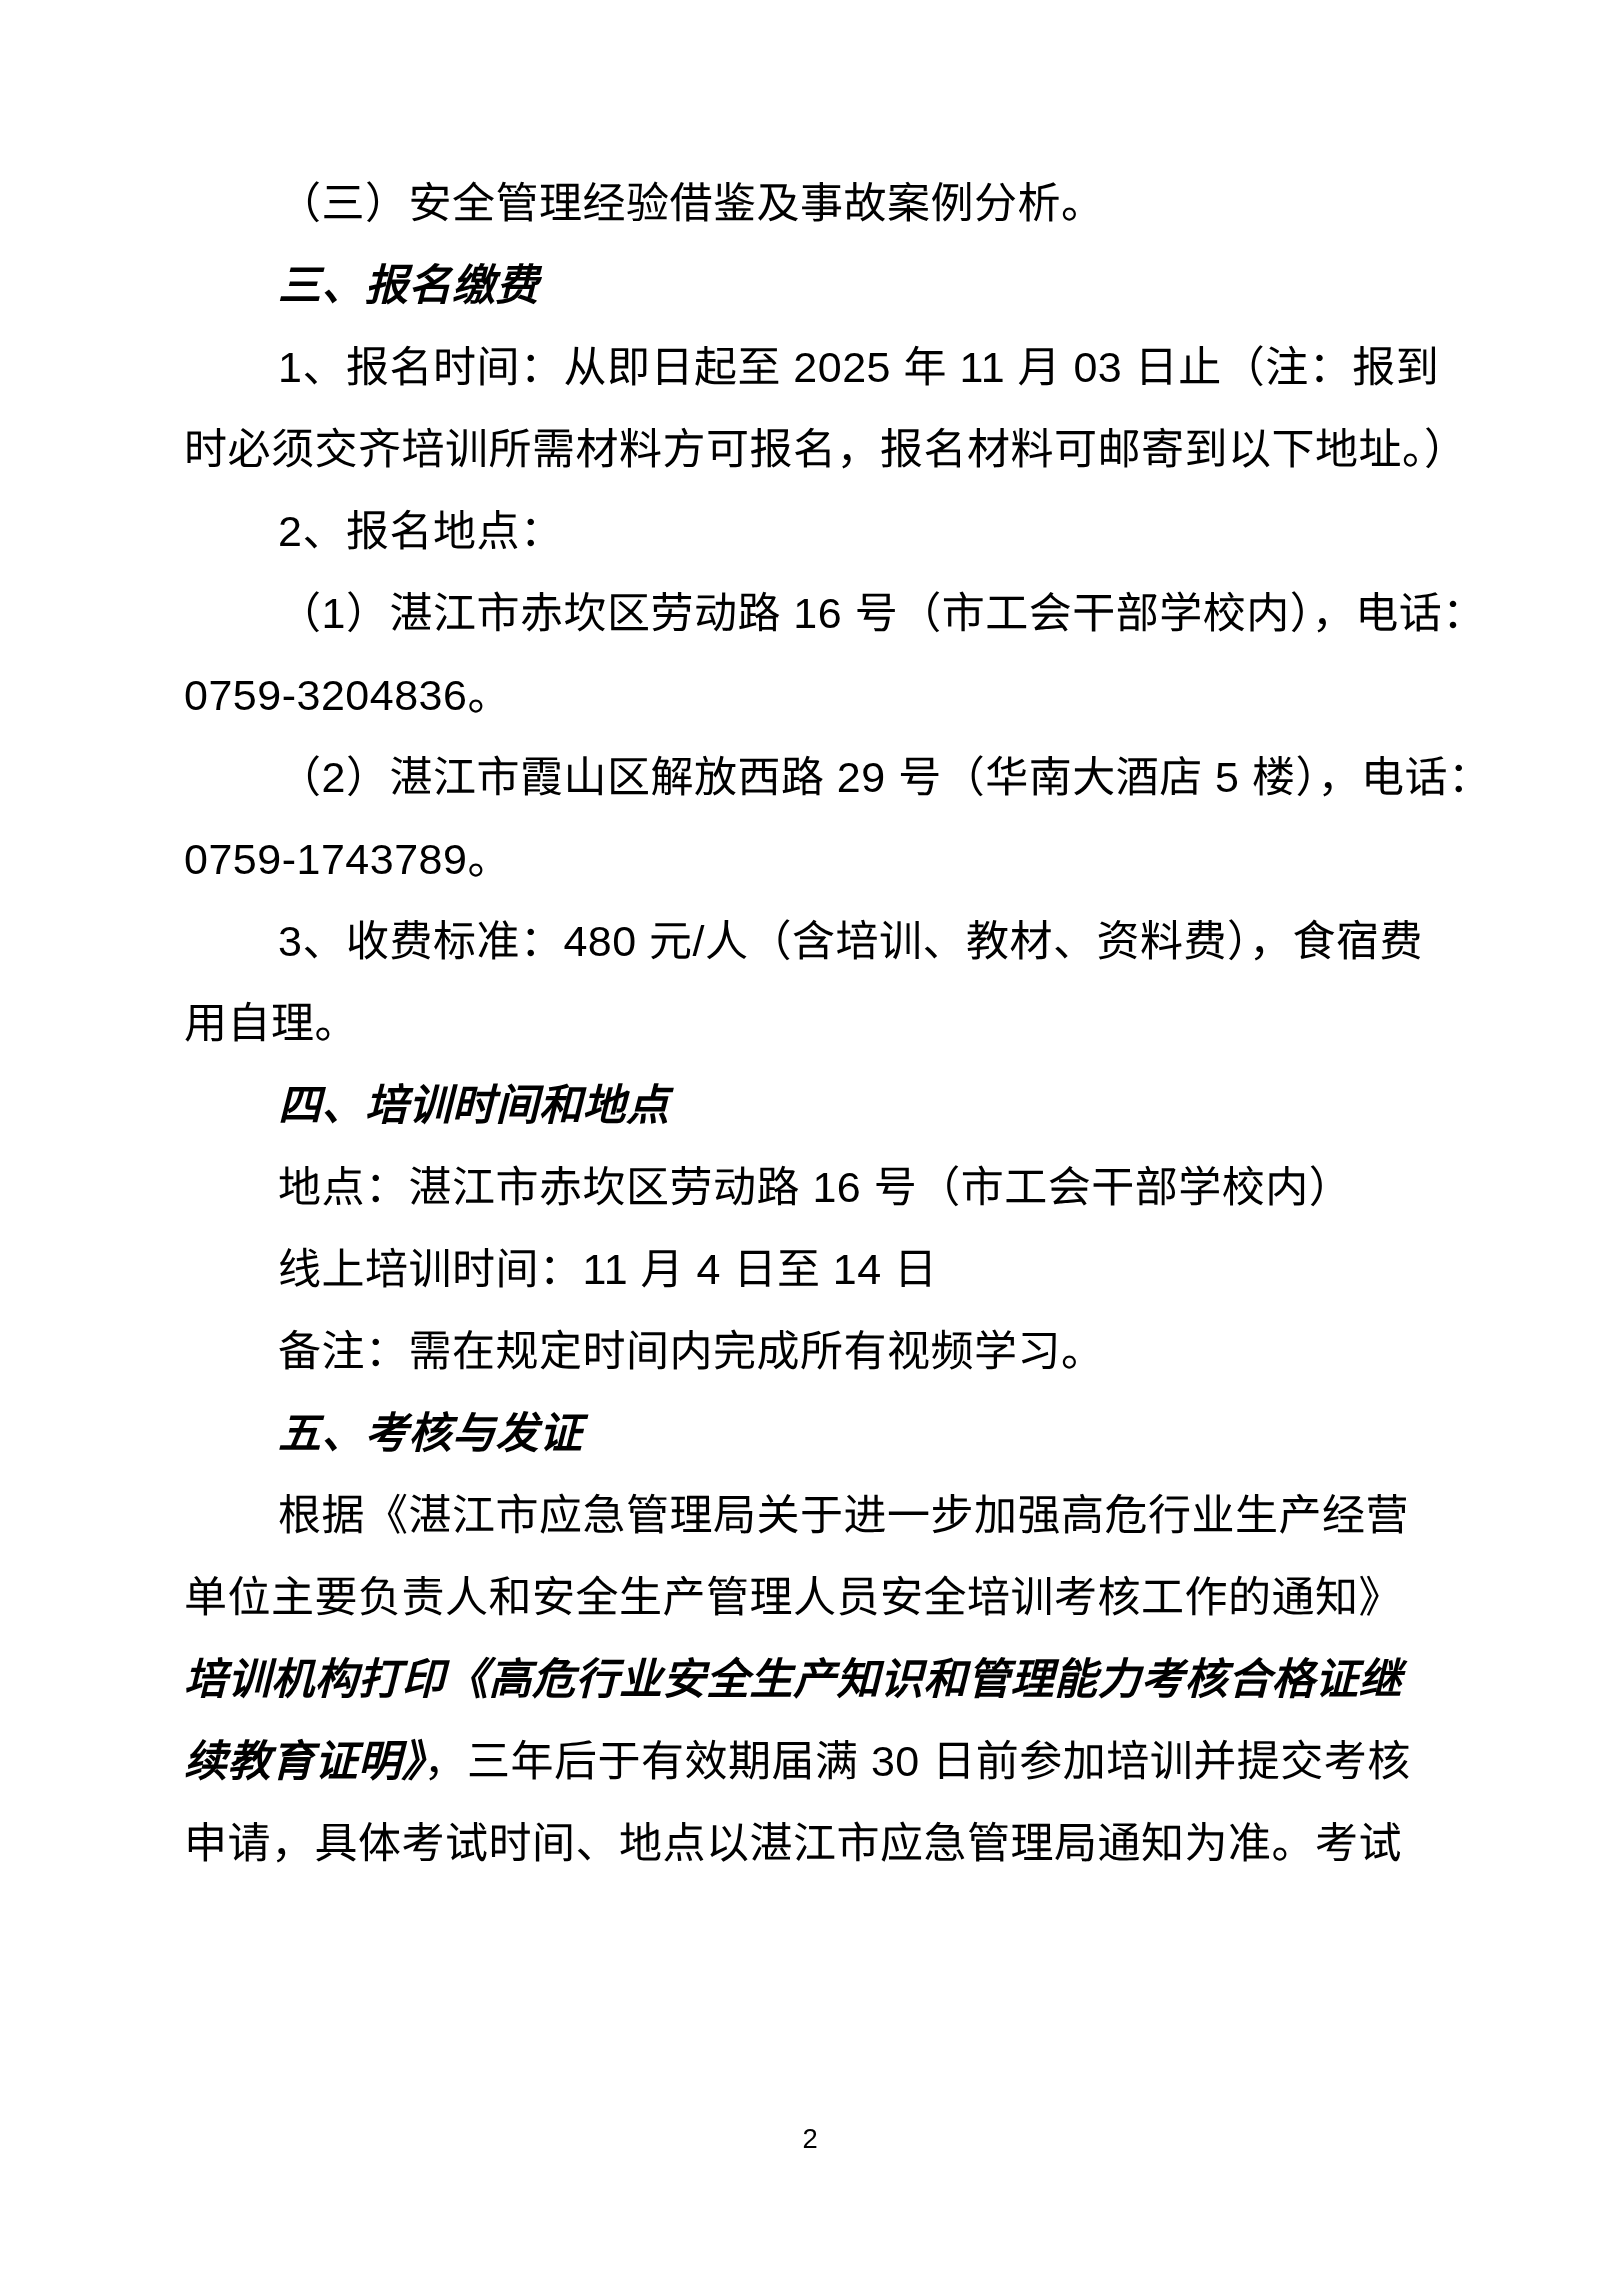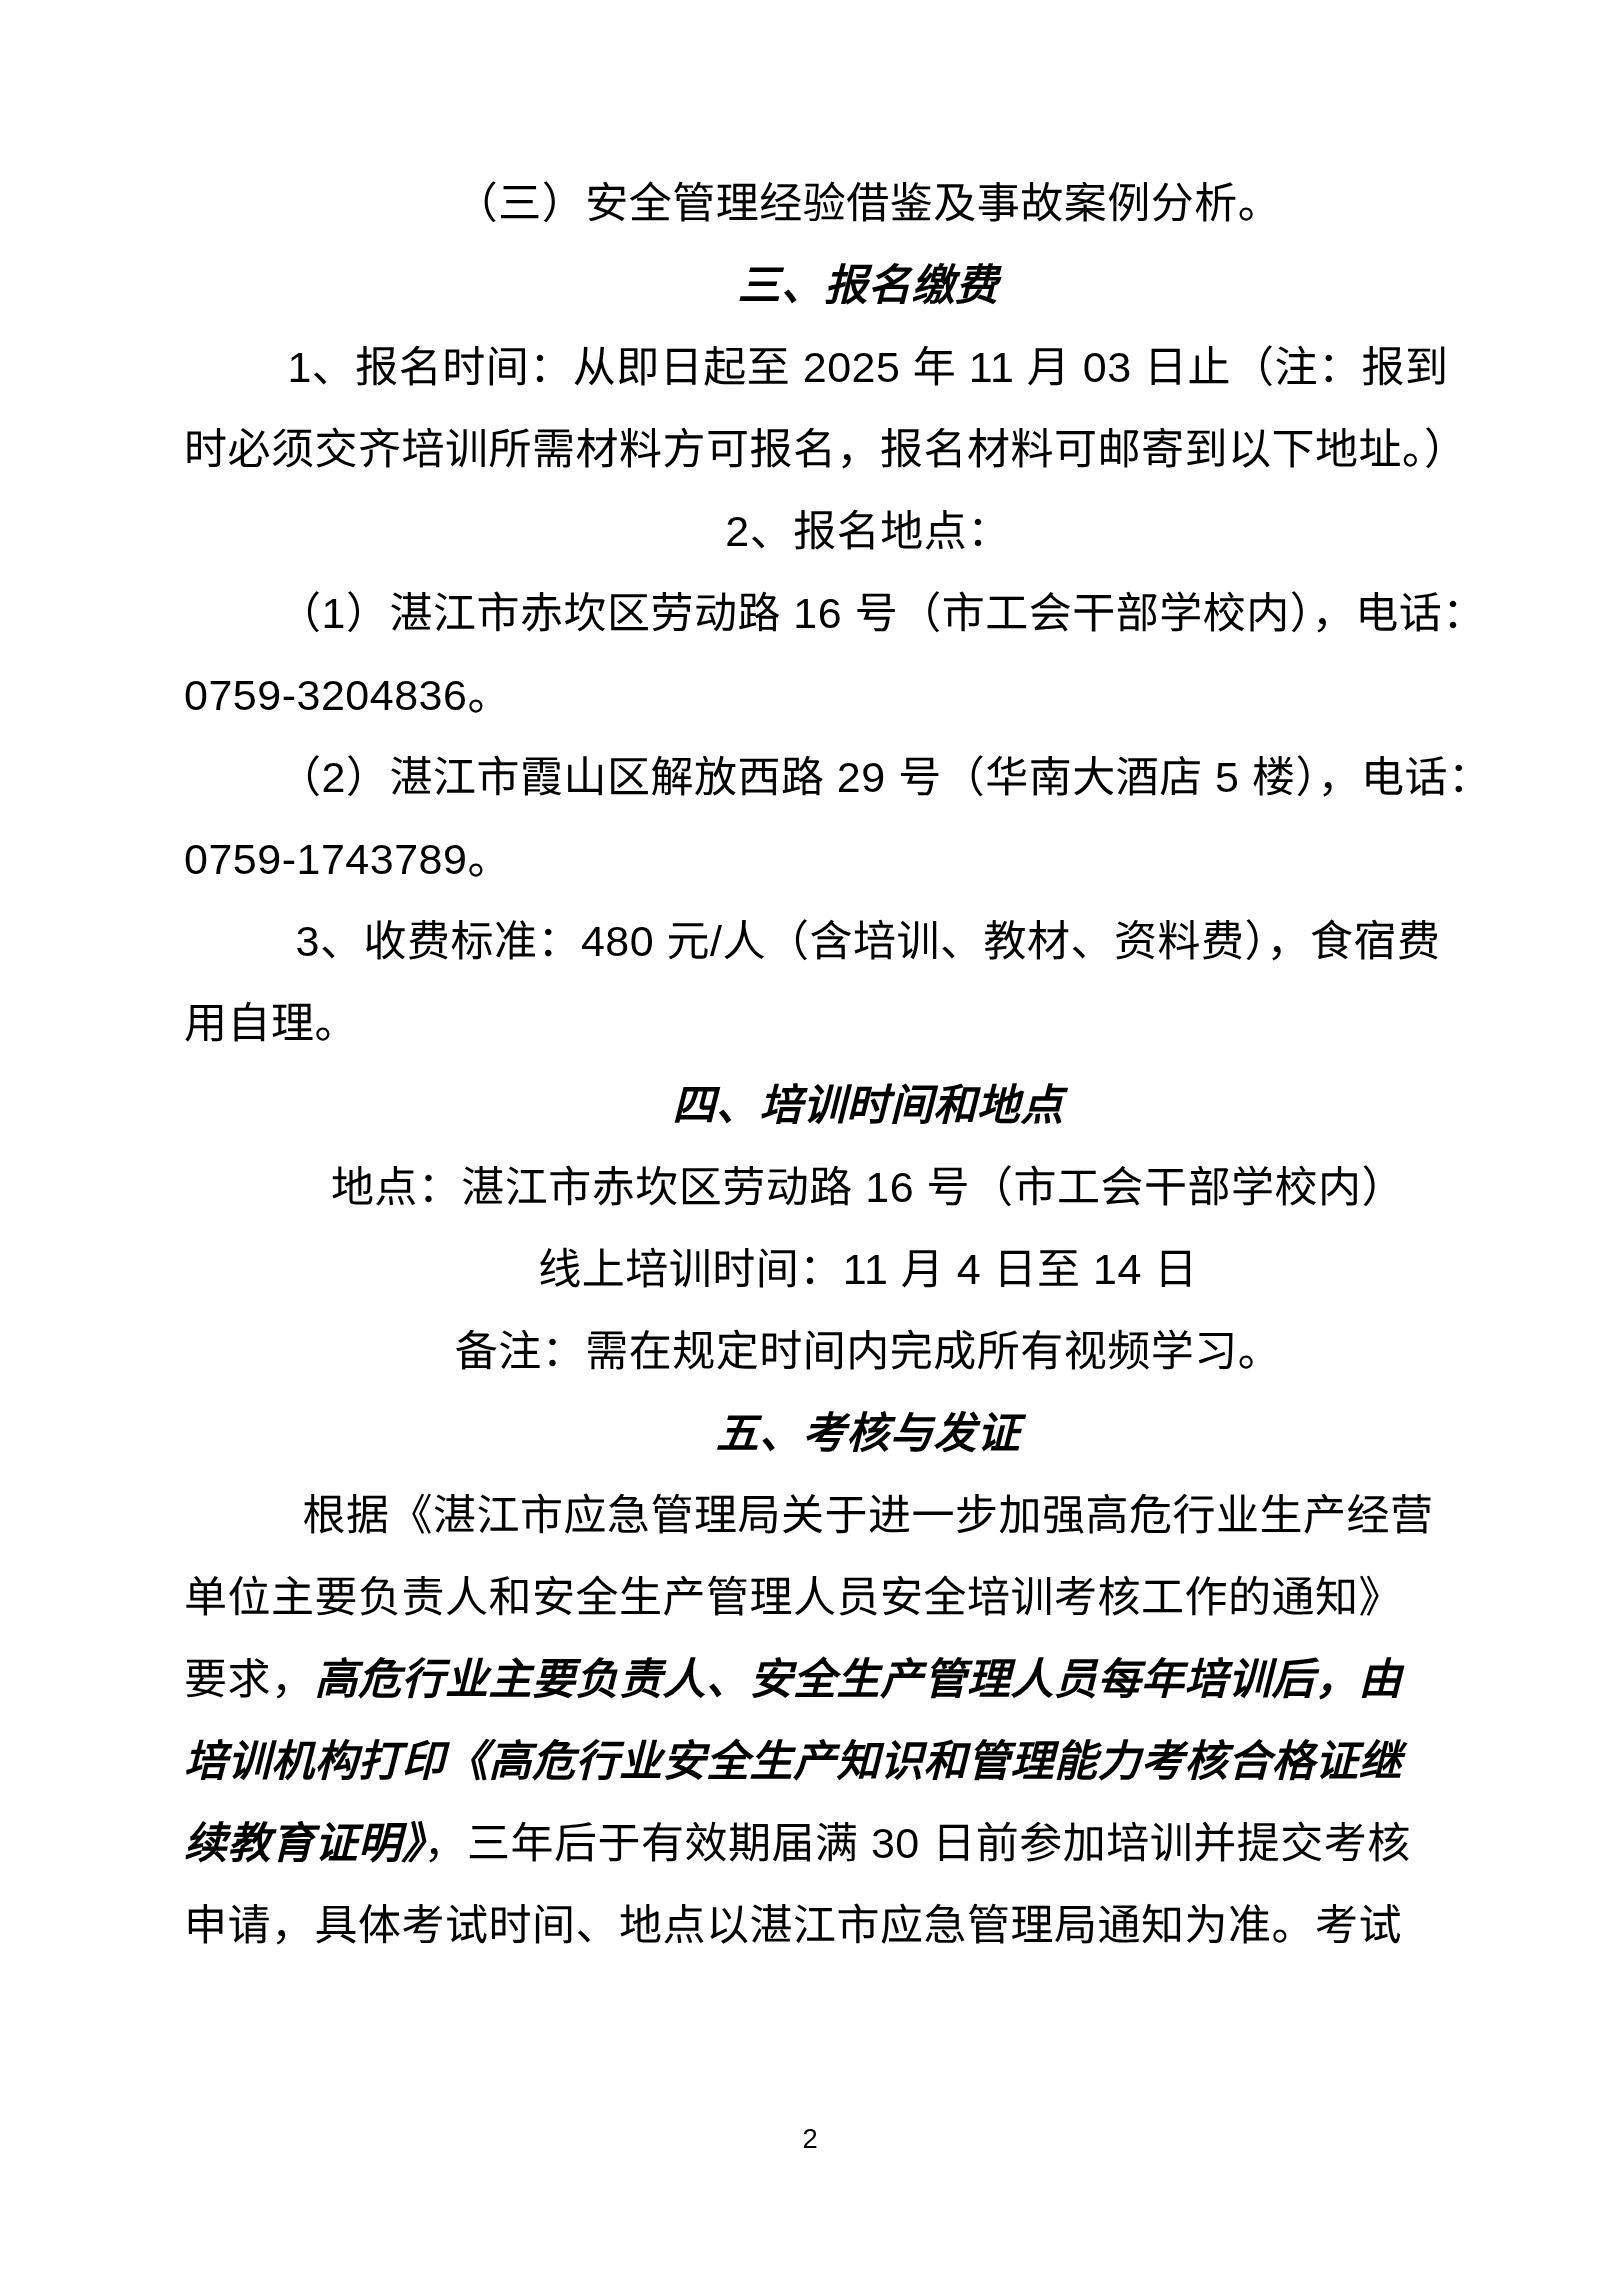--- a/index.html
+++ b/index.html
@@ -25,21 +25,20 @@
   .line {
     height: 82px;
     line-height: 82px;
     font-size: 43px;
     letter-spacing: 0.5px;
     white-space: nowrap;
     color: #000000;
   }
   .line.indent {
     padding-left: 94px;
-    text-align: center;
   }
   .seg.bold {
     font-weight: bold;
     font-style: italic;
   }
   .page-number {
     position: absolute;
     top: 2119px;
     left: 0;
     width: 100%;
@@ -65,20 +64,19 @@
       <div class="line"><span class="seg">0759-1743789。</span></div>
       <div class="line indent"><span class="seg">3、收费标准：480 元/人（含培训、教材、资料费），食宿费</span></div>
       <div class="line"><span class="seg">用自理。</span></div>
       <div class="line indent"><span class="seg bold">四、培训时间和地点</span></div>
       <div class="line indent"><span class="seg">地点：湛江市赤坎区劳动路 16 号（市工会干部学校内）</span></div>
       <div class="line indent"><span class="seg">线上培训时间：11 月 4 日至 14 日</span></div>
       <div class="line indent"><span class="seg">备注：需在规定时间内完成所有视频学习。</span></div>
       <div class="line indent"><span class="seg bold">五、考核与发证</span></div>
       <div class="line indent"><span class="seg">根据《湛江市应急管理局关于进一步加强高危行业生产经营</span></div>
       <div class="line"><span class="seg">单位主要负责人和安全生产管理人员安全培训考核工作的通知》</span></div>
-      <div class="line"><span class="seg">要求，</span><span class="seg bold">高危行业主要负责人、安全生产管理人员每年培训后，由</span></div>
       <div class="line"><span class="seg bold">培训机构打印《高危行业安全生产知识和管理能力考核合格证继</span></div>
       <div class="line"><span class="seg bold">续教育证明》</span><span class="seg">，三年后于有效期届满 30 日前参加培训并提交考核</span></div>
       <div class="line"><span class="seg">申请，具体考试时间、地点以湛江市应急管理局通知为准。考试</span></div>
     </div>
   <div class="page-number">2</div>
 </div>
 
 
 </body></html>

